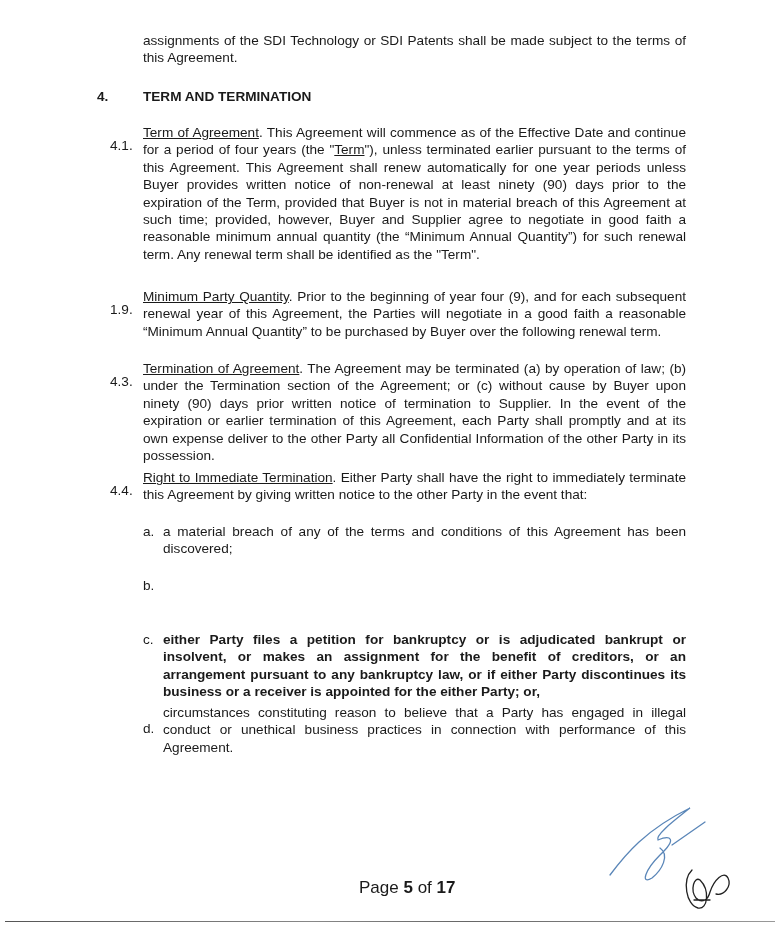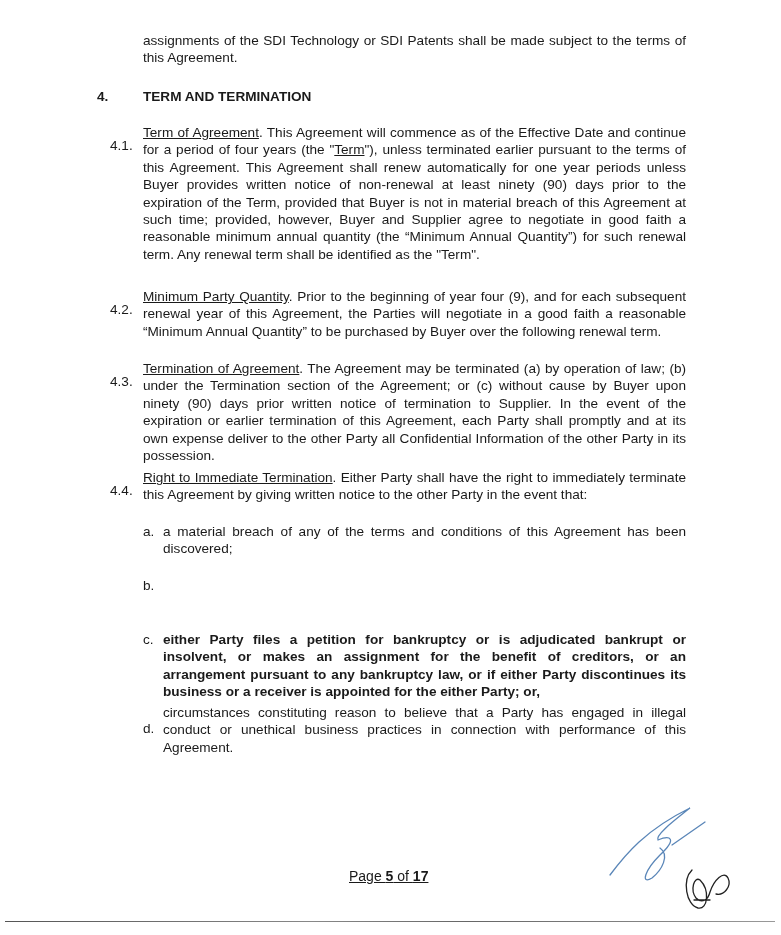--- a/index.html
+++ b/index.html
@@ -15,42 +15,42 @@
     }
     .num { position: absolute; left: 97px; margin: 13px; line-height: 17.4px; }
     .u { text-decoration: underline; }
     .heading { position: absolute; left: 143px; font-weight: bold; margin: 0; line-height: 17.4px; }
     .hnum { position: absolute; left: 97px; font-weight: bold; margin: 0; line-height: 17.4px; }
     .item-letter { position: absolute; left: 143px; margin: 0; line-height: 17.4px; }
     .item-text {
       position: absolute; left: 163px; width: 523px;
       line-height: 17.4px; text-align: justify; margin: 0;
     }
-    .footer { position: absolute; left: 347px; top: 866px; font-size: 14px; margin: 2px; text-decoration: underline; }
+    .footer { position: absolute; left: 347px; top: 866px; font-size: 17px; margin: 12px; }
     .footer b { font-weight: bold; }
     .rule {
       position: absolute; left: 5px; top: 921px; width: 770px; height: 1px;
       background: linear-gradient(90deg, #555 0%, #888 40%, #666 60%, #999 100%);
     }
     .sig { position: absolute; }
   </style>
 </head>
 <body>
 
 <div class="page">
 
   <p class="para" style="top:32px;">assignments of the SDI Technology or SDI Patents shall be made subject to the terms of this Agreement.</p>
 
   <p class="hnum" style="top:88px;">4.</p>
   <p class="heading" style="top:88px;">TERM AND TERMINATION</p>
 
   <p class="num" style="top:124px;">4.1.</p>
   <p class="para" style="top:124px;"><span class="u">Term of Agreement</span><span>.  This Agreement will commence as of the Effective Date and continue for a period of four years (the "</span><span class="u">Term</span><span>"), unless terminated earlier pursuant to the terms of this Agreement.  This Agreement shall renew automatically for one year periods unless Buyer provides written notice of non-renewal at least ninety (90) days prior to the expiration of the Term, provided that Buyer is not in material breach of this Agreement at such time; provided, however, Buyer and Supplier agree to negotiate in good faith a reasonable minimum annual quantity (the “Minimum Annual Quantity”) for such renewal term.  Any renewal term shall be identified as the "Term".</span></p>
 
-  <p class="num" style="top:288px;">4.2.</p>
+  <p class="num" style="top:288px;">1.9.</p>
   <p class="para" style="top:288px;"><span class="u">Minimum Party Quantity</span><span>.  Prior to the beginning of year four (9), and for each subsequent renewal year of this Agreement, the Parties will negotiate in a good faith a reasonable “Minimum Annual Quantity” to be purchased by Buyer over the following renewal term.</span></p>
 
   <p class="num" style="top:360px;">4.3.</p>
   <p class="para" style="top:360px;"><span class="u">Termination of Agreement</span><span>.  The Agreement may be terminated (a) by operation of law; (b) under the Termination section of the Agreement; or (c) without cause by Buyer upon ninety (90) days prior written notice of termination to Supplier.  In the event of the expiration or earlier termination of this Agreement, each Party shall promptly and at its own expense deliver to the other Party all Confidential Information of the other Party in its possession.</span></p>
 
   <p class="num" style="top:469px;">4.4.</p>
   <p class="para" style="top:469px;"><span class="u">Right to Immediate Termination</span><span>.  Either Party shall have the right to immediately terminate this Agreement by giving written notice to the other Party in the event that:</span></p>
 
   <p class="item-letter" style="top:523px;">a.</p>
   <p class="item-text" style="top:523px;">a material breach of any of the terms and conditions of this Agreement has been discovered;</p>

